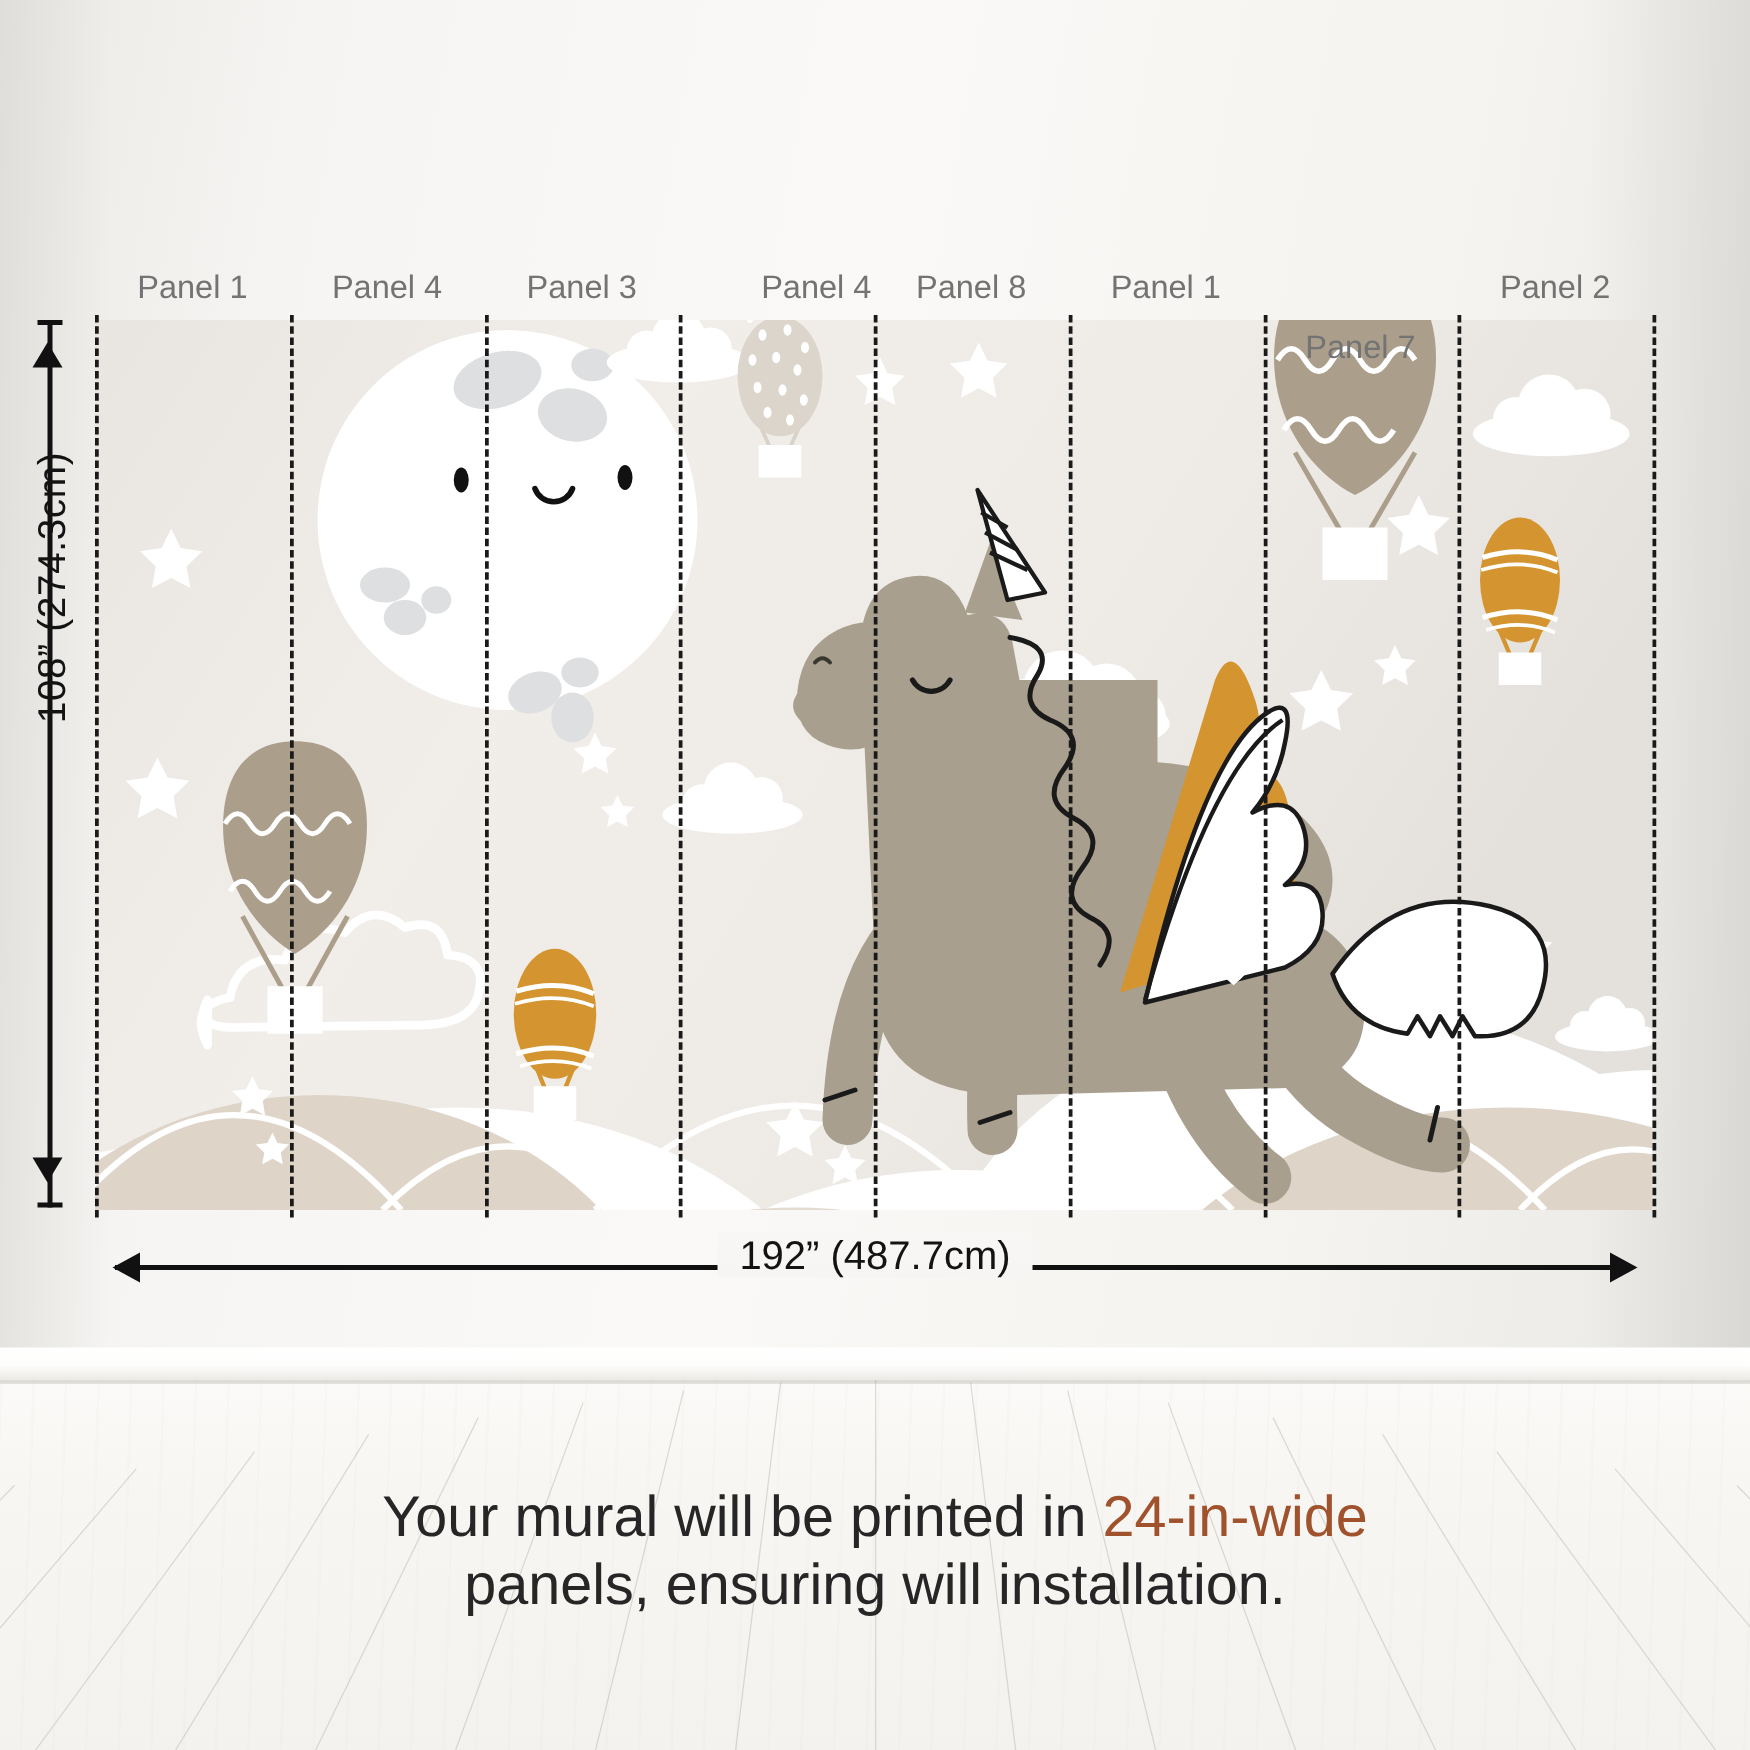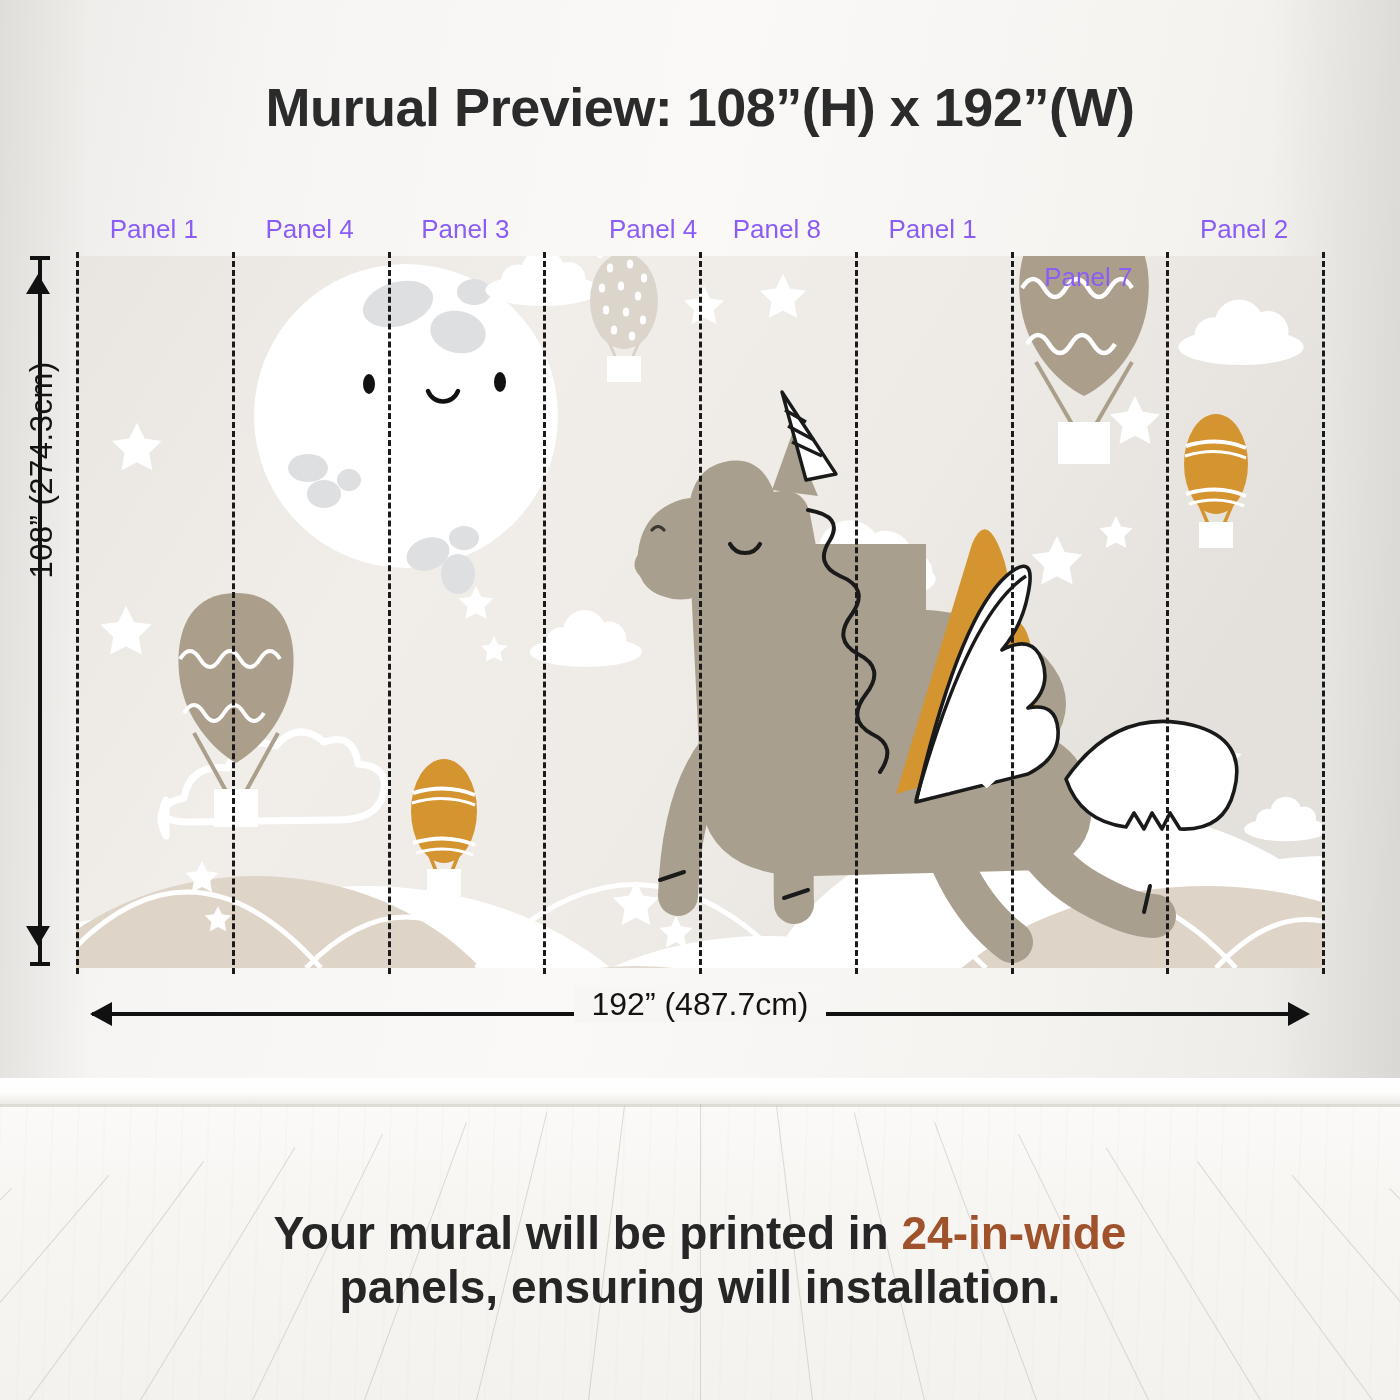--- a/index.html
+++ b/index.html
@@ -67,21 +67,21 @@
   #mural {
     position: absolute; left:0; top:0; width: 1246px; height: 712px;
     overflow: hidden;
     background: linear-gradient(103deg,#e9e6e1 0%,#efece8 25%,#f2efeb 55%,#eae7e2 85%,#e4e1dc 100%);
   }
   #mural svg { display:block; }
 
   
   .panel-label {
     position: absolute; top: 214px; width: 160px; text-align:center;
-    font-size: 26px; color:#8b5cf6; font-weight:400;
+    font-size: 26px; color:#737373; font-weight:400;
   }
   .divider {
     position: absolute; top: 252px; height: 722px; width: 0;
     border-left: 3px dashed #1a1a1a;
   }
 
   
   .dim-v {
     position: absolute; left: 38px; top: 258px; width: 4px; height: 708px;
     background: #111;
@@ -108,21 +108,21 @@
   .dim-h-label span {
     background: linear-gradient(180deg,#f8f7f5,#f6f5f3);
     padding: 0 18px;
     text-align: center;
   }
 
   
   #caption {
     position: absolute; left: 0; top: 1186px; width: 1400px;
     text-align: center; line-height: 1.18;
-    font-size: 46px; font-weight: 700; color: #262626; margin-top: 20px;
+    font-size: 46px; font-weight: 400; color: #262626;
   }
   #caption .accent { color: #a0522d; }
 </style>
 </head>
 <body>
 
 <div id="room">
 
   <div class="wall"></div>
   <div class="wall-shadow-left"></div>
@@ -146,21 +146,20 @@
         <div class="plank" style="left: 924px; transform: rotate(-13.7415deg); transform-origin: 50% 296px;"></div>
         <div class="plank" style="left: 1036px; transform: rotate(-20.1437deg); transform-origin: 50% 296px;"></div>
         <div class="plank" style="left: 1148px; transform: rotate(-26.0625deg); transform-origin: 50% 296px;"></div>
         <div class="plank" style="left: 1260px; transform: rotate(-31.4397deg); transform-origin: 50% 296px;"></div>
         <div class="plank" style="left: 1372px; transform: rotate(-36.2647deg); transform-origin: 50% 296px;"></div>
         <div class="plank" style="left: 1484px; transform: rotate(-40.5601deg); transform-origin: 50% 296px;"></div>
         <div class="plank" style="left: 1596px; transform: rotate(-44.3676deg); transform-origin: 50% 296px;"></div>
       </div>
   </div>
 
-  <div id="title">Murual Preview: 108”(H) x 192”(W)</div>
 
   <div id="mural-wrap">
     <div id="mural">
       <svg width="1246" height="712" viewBox="0 0 1246 712" xmlns="http://www.w3.org/2000/svg">
         <defs>
           <linearGradient id="skyg" x1="0" y1="0" x2="1" y2="0.35">
             <stop offset="0%" stop-color="#e9e6e1"></stop>
             <stop offset="35%" stop-color="#f1eeea"></stop>
             <stop offset="70%" stop-color="#eeebe6"></stop>
             <stop offset="100%" stop-color="#e4e1dc"></stop>

